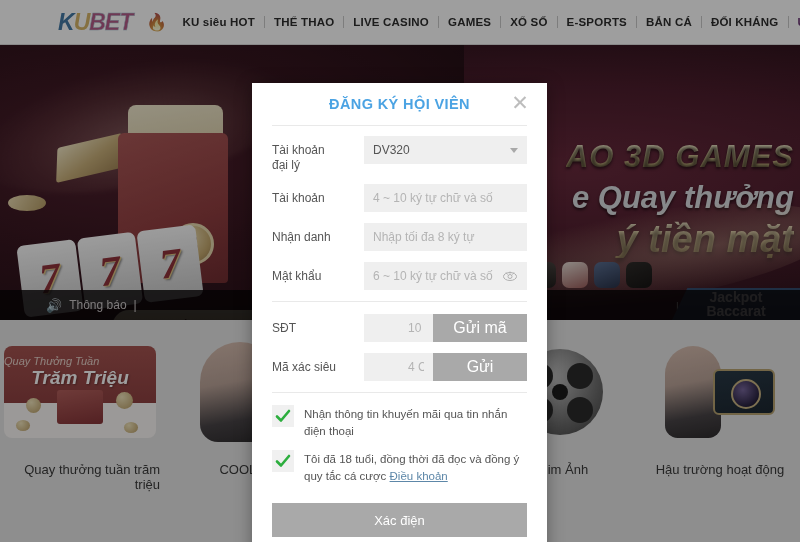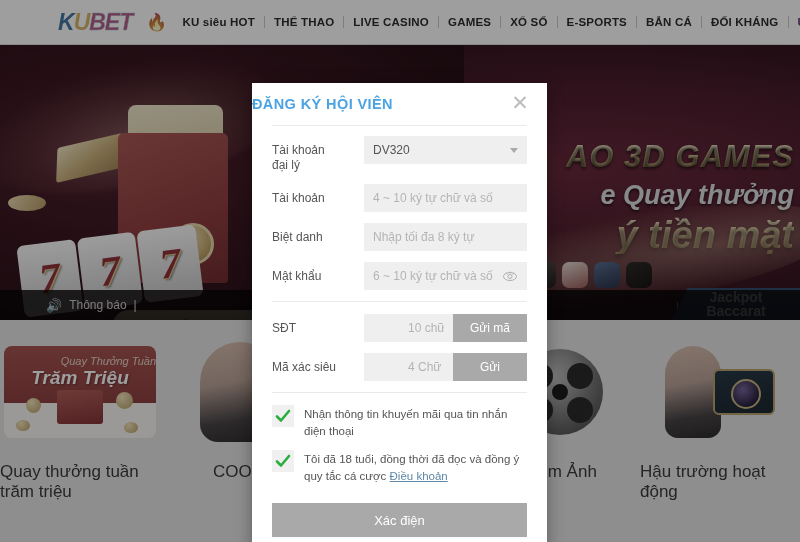--- a/index.html
+++ b/index.html
@@ -89,21 +89,21 @@
     box-shadow: 0 2px 5px rgba(0,0,0,.35);
   }
   .hero-title {
     position:absolute; right: 6px; top: 96px; text-align: right; line-height: 1.0;
     font-style: italic; font-weight: bold; white-space: nowrap;
   }
   .ht1 { font-size: 31px;
     background: linear-gradient(180deg,#fdf3c6 0%,#e4c870 45%,#a8822e 100%);
     -webkit-background-clip: text; background-clip: text; color: transparent;
     text-shadow: 0 2px 3px rgba(0,0,0,.55); letter-spacing: 1px; }
-  .ht2 { font-size: 27px; color: #d8dde2; margin-top: 10px;
+  .ht2 { font-size: 31px; color: #d8dde2; margin-top: 10px;
          text-shadow: 0 2px 3px rgba(0,0,0,.6); }
   .ht3 { font-size: 38px; margin-top: 7px;
     background: linear-gradient(180deg,#fdf3c6 0%,#e7cc77 45%,#a8822e 100%);
     -webkit-background-clip: text; background-clip: text; color: transparent;
     text-shadow: 0 2px 4px rgba(0,0,0,.6); }
   .sweep {
     position:absolute; right: -40px; bottom: 16px; width: 420px; height: 90px;
     background: radial-gradient(ellipse at 70% 50%, rgba(255,205,140,.35), rgba(255,180,110,.10) 55%, transparent 72%);
     transform: rotate(-9deg); border-radius: 50%;
   }
@@ -123,26 +123,26 @@
   }
   .jackpot .j1 { font-size: 14px; font-weight: bold; }
   .jackpot .j2 { font-size: 14px; font-weight: bold; margin-top:-2px; }
   .jp-l { position:absolute; right: 118px; bottom: 8px; color:#ddd; font-size: 11px; }
 
   
   .cards { display:flex; height: 222px; background: #e5e5e5; padding-top: 18px; }
   .card { flex: 1; display:flex; flex-direction: column; align-items:center; }
   .card-art { width: 152px; height: 108px; display:flex; align-items:center; justify-content:center;
               position: relative; }
-  .card-label { margin-top: 16px; font-size: 17px; color: #3a3a3a; text-align:left; }
+  .card-label { margin-top: 16px; font-size: 13px; color: #3a3a3a; text-align:right; }
   .promo-banner {
     width: 152px; height: 92px; border-radius: 8px; overflow: hidden; position: relative;
     background: linear-gradient(180deg,#d9453f 0%,#c03334 62%,#fdf6f3 62%,#fdf6f3 100%);
   }
-  .pb-t1 { color:#f3cfc0; font-size: 11px; font-style: italic; text-align:right; margin-top: 9px; }
+  .pb-t1 { color:#f3cfc0; font-size: 11px; font-style: italic; text-align:left; margin-top: 9px; }
   .pb-t2 { color:#fff; font-size: 19px; font-weight: bold; font-style: italic; text-align:center;
            text-shadow: 1px 1px 2px rgba(0,0,0,.3); }
   .pb-env { position:absolute; left:50%; top:44px; transform: translateX(-50%);
             width: 46px; height: 34px; background: linear-gradient(170deg,#e8504a,#b9262c); border-radius: 3px; }
   .pb-c { position:absolute; border-radius:50%;
           background: radial-gradient(circle at 35% 30%, #fbe49b, #cf9c34); }
   .girl {
     width: 80px; height: 100px; border-radius: 40px 40px 18px 18px;
     background: linear-gradient(170deg,#e8b9a0 0%,#caa08c 40%,#4a4247 75%,#2f2b2e 100%);
   }
@@ -168,21 +168,21 @@
     border: 2px solid #d8b45c;
   }
 
   
   .modal {
     position: absolute; left: 252px; top: 83px; width: 295px; height: 472px;
     background: #ffffff; box-shadow: 0 3px 16px rgba(0,0,0,.35); z-index: 20;
     display: flex; flex-direction: column;
   }
   .modal-head {
-    position: relative; height: 42px; display:flex; align-items:center; justify-content:flex-start;
+    position: relative; height: 42px; display:flex; align-items:center; justify-content:center;
   }
   .modal-title { color: #4ba3e3; font-size: 14.5px; font-weight: bold; letter-spacing: .4px; }
   .modal-close {
     position:absolute; right: 16px; top: 10px; width: 22px; height: 22px;
     color: #bdbdbd; font-size: 21px; line-height: 20px; text-align:center; cursor: pointer;
     font-weight: 300;
   }
   .modal-body { padding: 0 20px; flex: 1; }
   .hr { height: 1px; background: #e9e9e9; margin: 0 0 10px 0; }
   .hr2 { height: 1px; background: #e9e9e9; margin: 6px 0 12px 0; }
@@ -207,22 +207,22 @@
     border-left: 4px solid transparent; border-right: 4px solid transparent;
     border-top: 5px solid #a9a9a9;
   }
   .eye {
     position:absolute; right: 8px; top: 5px; width: 18px; height: 18px; cursor: pointer;
     color: #b0b0b0;
   }
   .with-btn { display: flex; }
   .with-btn .field { flex: 1; padding-left: 44px; }
   .side-btn {
-    width: 74px; height: 28px; background: #a9a9a9; color: #fff; border: none;
-    font-size: 12px; cursor: pointer; font-family: "Liberation Sans", sans-serif;
+    width: 94px; height: 28px; background: #a9a9a9; color: #fff; border: none;
+    font-size: 16px; cursor: pointer; font-family: "Liberation Sans", sans-serif;
   }
   .check-row { display:flex; align-items:flex-start; margin-bottom: 11px; }
   .chk {
     width: 22px; height: 22px; flex-shrink: 0; background: #f0f0f0; margin-right: 10px;
     position: relative; cursor: pointer;
   }
   .chk svg { position:absolute; left: 3px; top: 3px; }
   .chk-text { font-size: 11.5px; color: #555; line-height: 1.45; padding-top: 1px; }
   .chk-link { color: #5d87a8; text-decoration: underline; cursor: pointer; }
   .submit {
@@ -381,21 +381,21 @@
       </div>
 
       <div class="row">
         <div class="row-label">Tài khoản</div>
         <div class="ctrl">
           <input class="field" type="text" placeholder="4 ~ 10 ký tự chữ và số" style="">
         </div>
       </div>
 
       <div class="row">
-        <div class="row-label">Biệt danh</div>
+        <div class="row-label">Nhận danh</div>
         <div class="ctrl">
           <input class="field" type="text" placeholder="Nhập tối đa 8 ký tự" style="">
         </div>
       </div>
 
       <div class="row">
         <div class="row-label">Mật khẩu</div>
         <div class="ctrl">
           <input class="field" type="text" placeholder="6 ~ 10 ký tự chữ và số" style="">
           <span class="eye">

